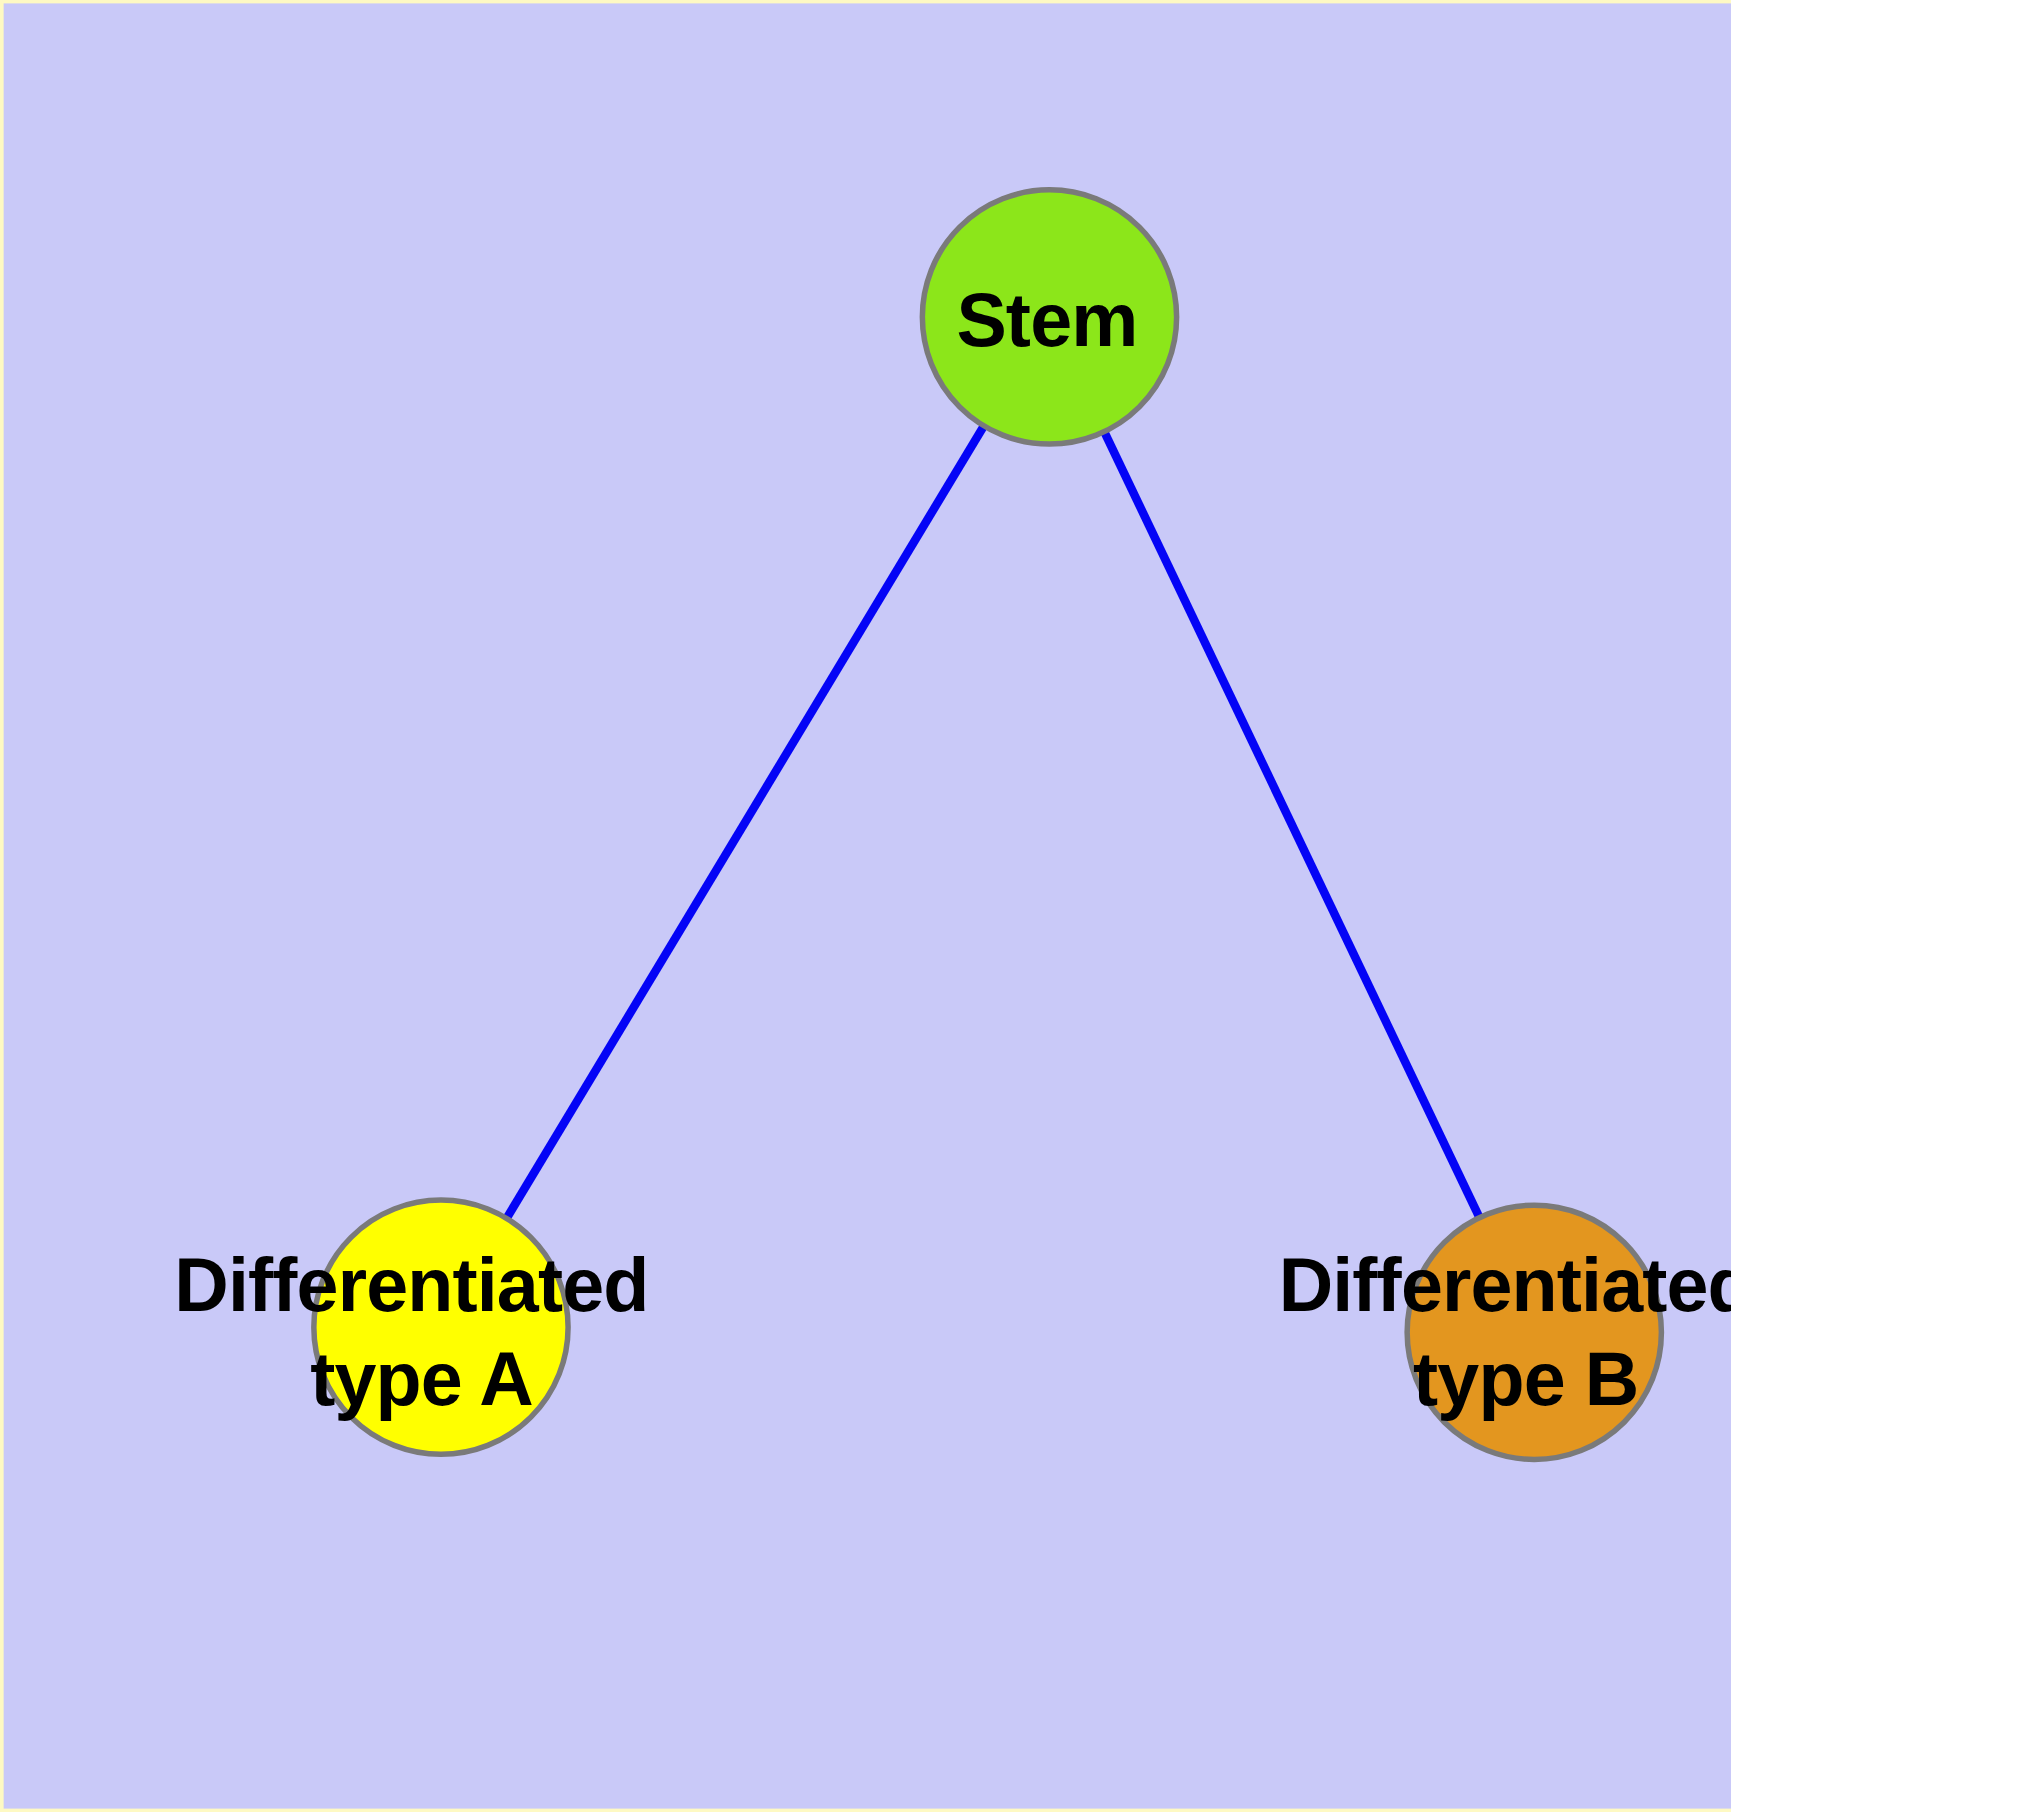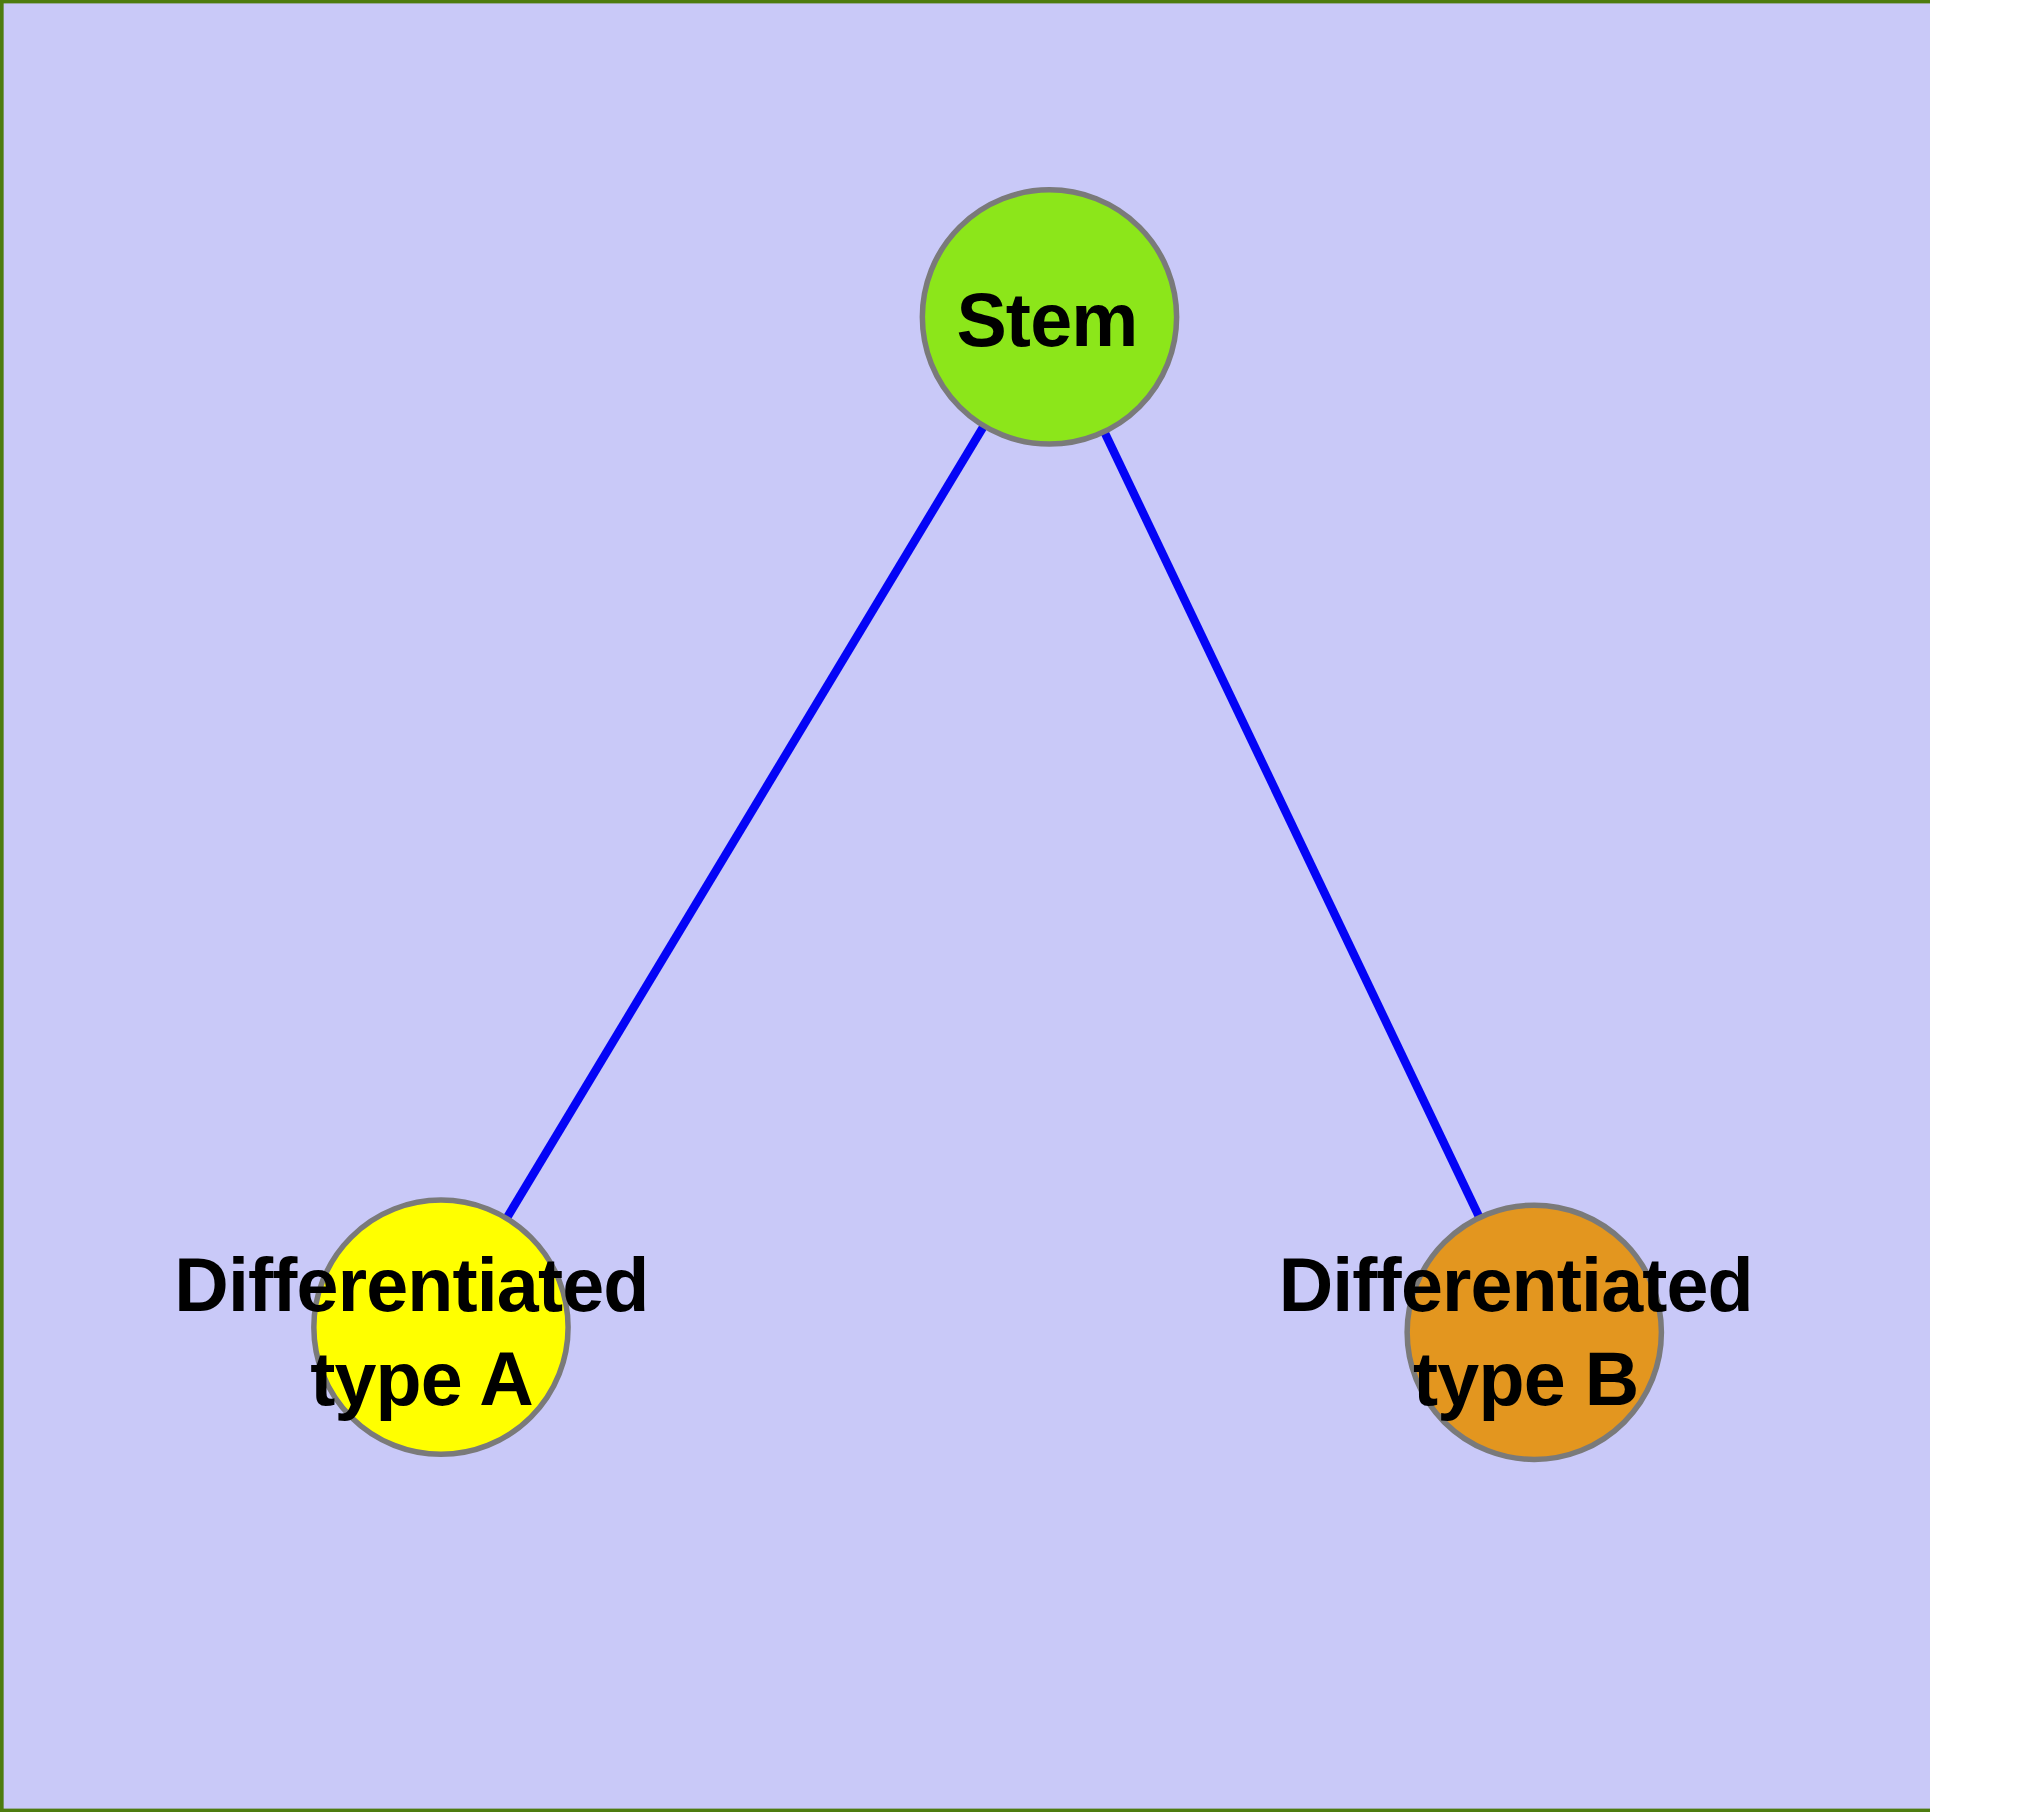--- a/index.html
+++ b/index.html
@@ -3,23 +3,23 @@
 <meta charset="utf-8">
 <style>
   html, body {
     margin: 0;
     padding: 0;
     background: #ffffff;
     font-family: "Liberation Sans", sans-serif;
   }
   .page {
     position: relative;
-    width: 1930px;
+    width: 1731px;
     height: 1812px;
-    background: #4d7c0f;
+    background: #fef9c3;
     overflow: hidden;
     text-align: center;
   }
   svg.diagram {
     display: block;
     width: 2021px;
     height: 1812px;
   }
   .node-label {
     font-family: "Liberation Sans", sans-serif;

